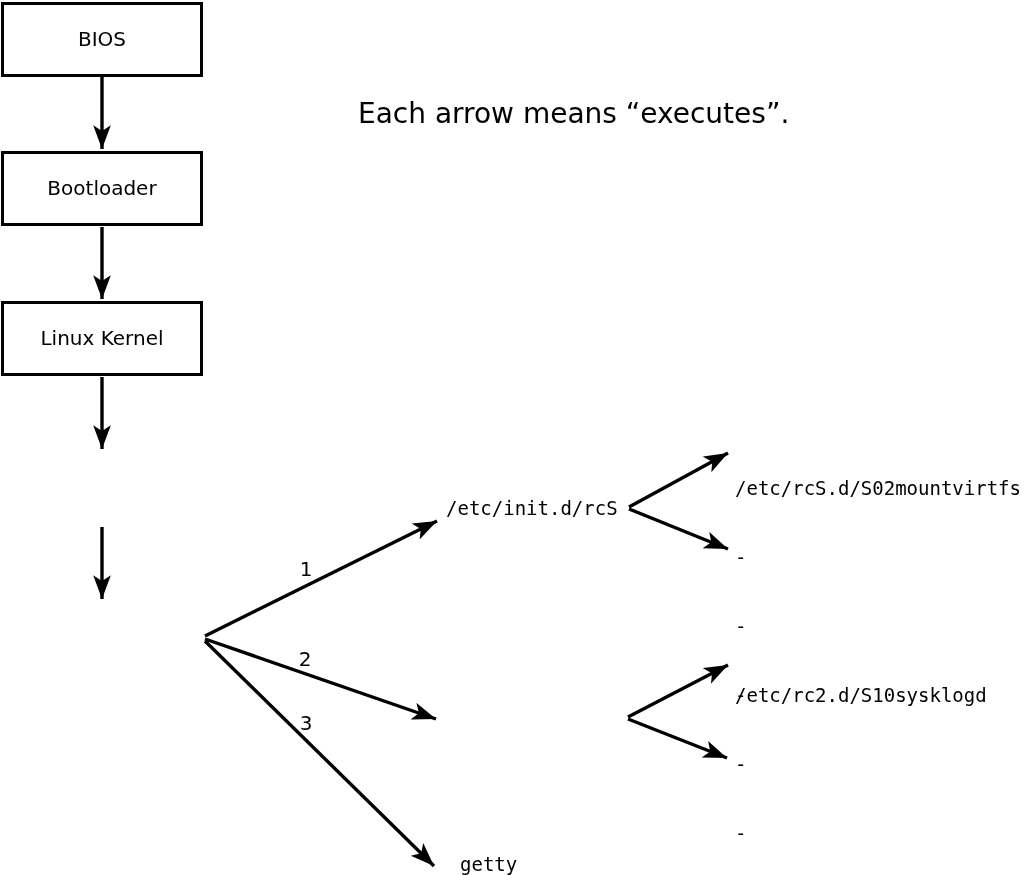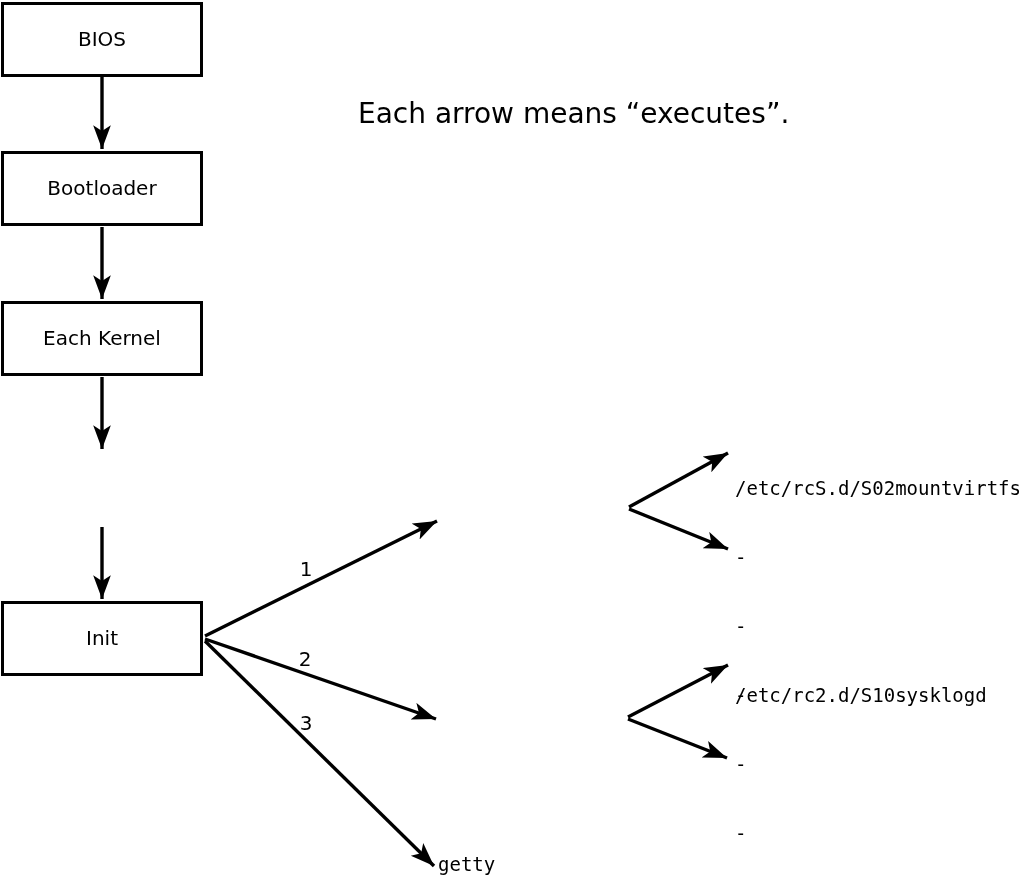--- a/index.html
+++ b/index.html
@@ -84,33 +84,31 @@
     <line x1="628" y1="719" x2="727" y2="758" marker-end="url(#head)"></line>
   </svg>
 
   <div class="node" style="top:2px">
     <span>BIOS</span>
   </div>
   <div class="node" style="top:151px">
     <span>Bootloader</span>
   </div>
   <div class="node" style="top:301px">
-    <span>Each Kernel</span>
-  </div>
-  <div class="node" style="top:601px">
-    <span>Init</span>
+    <span>Linux Kernel</span>
   </div>
 
   <div class="caption">Each arrow means “executes”.</div>
 
   <div class="num" style="left:295px; top:558px">1</div>
   <div class="num" style="left:294px; top:648px">2</div>
   <div class="num" style="left:295px; top:712px">3</div>
 
-  <div class="lbl mono" style="left:438px; top:853px">getty</div>
+  <div class="lbl mono" style="left:446px; top:497px">/etc/init.d/rcS</div>
+  <div class="lbl mono" style="left:460px; top:853px">getty</div>
 
   <div class="col mono" style="left:735px; top:432px">
     <div class="line">/etc/rcS.d/S02mountvirtfs</div>
     <div class="line">-</div>
     <div class="line">-</div>
     <div class="line">-</div>
   </div>
 
   <div class="col mono" style="left:735px; top:639px">
     <div class="line">/etc/rc2.d/S10sysklogd</div>

